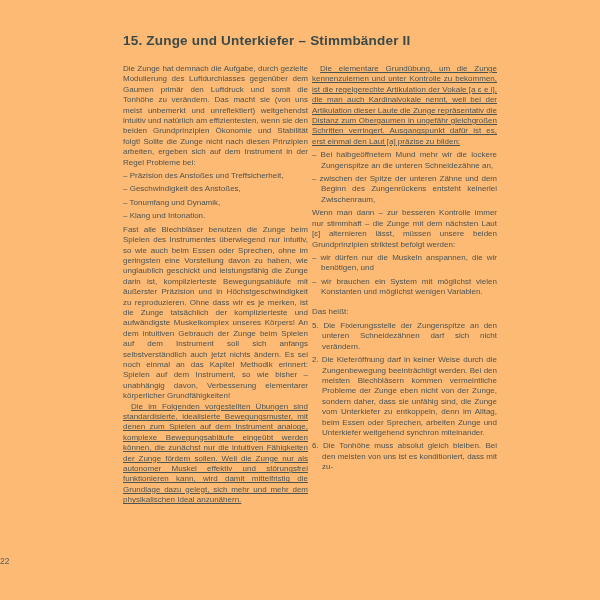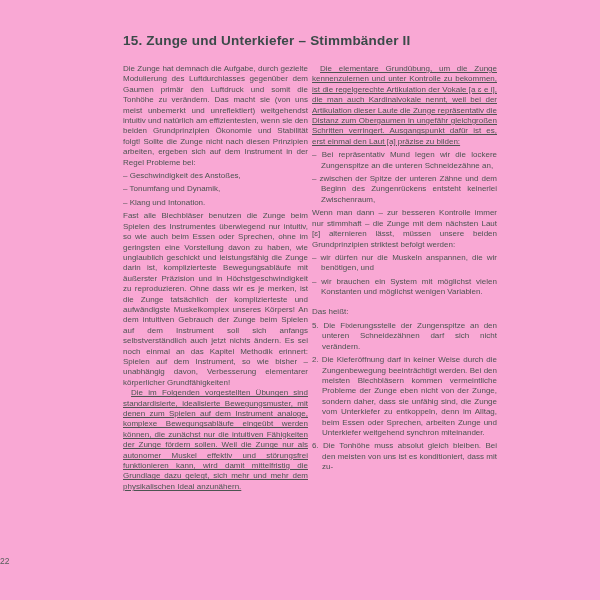--- a/index.html
+++ b/index.html
@@ -5,21 +5,21 @@
   html, body { margin: 0; padding: 0; }
   body {
     width: 600px; height: 600px;
     background: #ffffff;
     font-family: "Liberation Sans", sans-serif;
     overflow: hidden;
   }
   .page {
     position: relative;
     width: 600px; height: 600px;
-    background: #f9a8d4;
+    background: #fdba74;
   }
   .title {
     position: absolute;
     left: 123px; top: 33px;
     margin: 0;
     font-size: 13.5px;
     font-weight: bold;
     letter-spacing: 0.2px;
     color: #3b4a49;
     white-space: nowrap;
@@ -61,30 +61,31 @@
 </style>
 </head>
 <body>
 
 <div class="page">
 
   <h1 class="title">15. Zunge und Unterkiefer – Stimmbänder II</h1>
 
   <div class="col col-left">
     <p class="para">Die Zunge hat demnach die Aufgabe, durch gezielte Modulierung des Luftdurchlasses gegenüber dem Gaumen primär den Luftdruck und somit die Tonhöhe zu verändern. Das macht sie (von uns meist unbemerkt und unreflektiert) weitgehendst intuitiv und natürlich am effizientesten, wenn sie den beiden Grundprinzipien Ökonomie und Stabilität folgt! Sollte die Zunge nicht nach diesen Prinzipien arbeiten, ergeben sich auf dem Instrument in der Regel Probleme bei:</p>
+    <p class="bullet">– Präzision des Anstoßes und Treffsicherheit,</p>
     <p class="bullet">– Geschwindigkeit des Anstoßes,</p>
     <p class="bullet">– Tonumfang und Dynamik,</p>
     <p class="bullet">– Klang und Intonation.</p>
     <p class="para tight">Fast alle Blechbläser benutzen die Zunge beim Spielen des Instrumentes überwiegend nur intuitiv, so wie auch beim Essen oder Sprechen, ohne im geringsten eine Vorstellung davon zu haben, wie unglaublich geschickt und leistungsfähig die Zunge darin ist, komplizierteste Bewegungsabläufe mit äußerster Präzision und in Höchstgeschwindigkeit zu reproduzieren. Ohne dass wir es je merken, ist die Zunge tatsächlich der komplizierteste und aufwändigste Muskelkomplex unseres Körpers! An dem intuitiven Gebrauch der Zunge beim Spielen auf dem Instrument soll sich anfangs selbstverständlich auch jetzt nichts ändern. Es sei noch einmal an das Kapitel Methodik erinnert: Spielen auf dem Instrument, so wie bisher – unabhängig davon, Verbesserung elementarer körperlicher Grundfähigkeiten!</p>
     <p class="para indent">Die im Folgenden vorgestellten Übungen sind standardisierte, idealisierte Bewegungsmuster, mit denen zum Spielen auf dem Instrument analoge, komplexe Bewegungsabläufe eingeübt werden können, die zunächst nur die intuitiven Fähigkeiten der Zunge fördern sollen. Weil die Zunge nur als autonomer Muskel effektiv und störungsfrei funktionieren kann, wird damit mittelfristig die Grundlage dazu gelegt, sich mehr und mehr dem physikalischen Ideal anzunähern.</p>
   </div>
 
   <div class="col col-right">
     <p class="para indent">Die elementare Grundübung, um die Zunge kennenzulernen und unter Kontrolle zu bekommen, ist die regelgerechte Artikulation der Vokale [a ɛ e i], die man auch Kardinalvokale nennt, weil bei der Artikulation dieser Laute die Zunge repräsentativ die Distanz zum Obergaumen in ungefähr gleichgroßen Schritten verringert. Ausgangspunkt dafür ist es, erst einmal den Laut [a] präzise zu bilden:</p>
-    <p class="bullet">– Bei repräsentativ Mund legen wir die lockere Zungenspitze an die unteren Schneidezähne an,</p>
+    <p class="bullet">– Bei halbgeöffnetem Mund mehr wir die lockere Zungenspitze an die unteren Schneidezähne an,</p>
     <p class="bullet">– zwischen der Spitze der unteren Zähne und dem Beginn des Zungenrückens entsteht keinerlei Zwischenraum,</p>
     <p class="para">Wenn man dann – zur besseren Kontrolle immer nur stimmhaft – die Zunge mit dem nächsten Laut [ɛ] alternieren lässt, müssen unsere beiden Grundprinzipien striktest befolgt werden:</p>
     <p class="bullet">– wir dürfen nur die Muskeln anspannen, die wir benötigen, und</p>
     <p class="bullet">– wir brauchen ein System mit möglichst vielen Konstanten und möglichst wenigen Variablen.</p>
     <p class="para lead-in">Das heißt:</p>
     <p class="numbered">5. Die Fixierungsstelle der Zungenspitze an den unteren Schneidezähnen darf sich nicht verändern.</p>
     <p class="numbered">2. Die Kieferöffnung darf in keiner Weise durch die Zungenbewegung beeinträchtigt werden. Bei den meisten Blechbläsern kommen vermeintliche Probleme der Zunge eben nicht von der Zunge, sondern daher, dass sie unfähig sind, die Zunge vom Unterkiefer zu entkoppeln, denn im Alltag, beim Essen oder Sprechen, arbeiten Zunge und Unterkiefer weitgehend synchron miteinander.</p>
     <p class="numbered">6. Die Tonhöhe muss absolut gleich bleiben. Bei den meisten von uns ist es konditioniert, dass mit zu-</p>
   </div>
 

